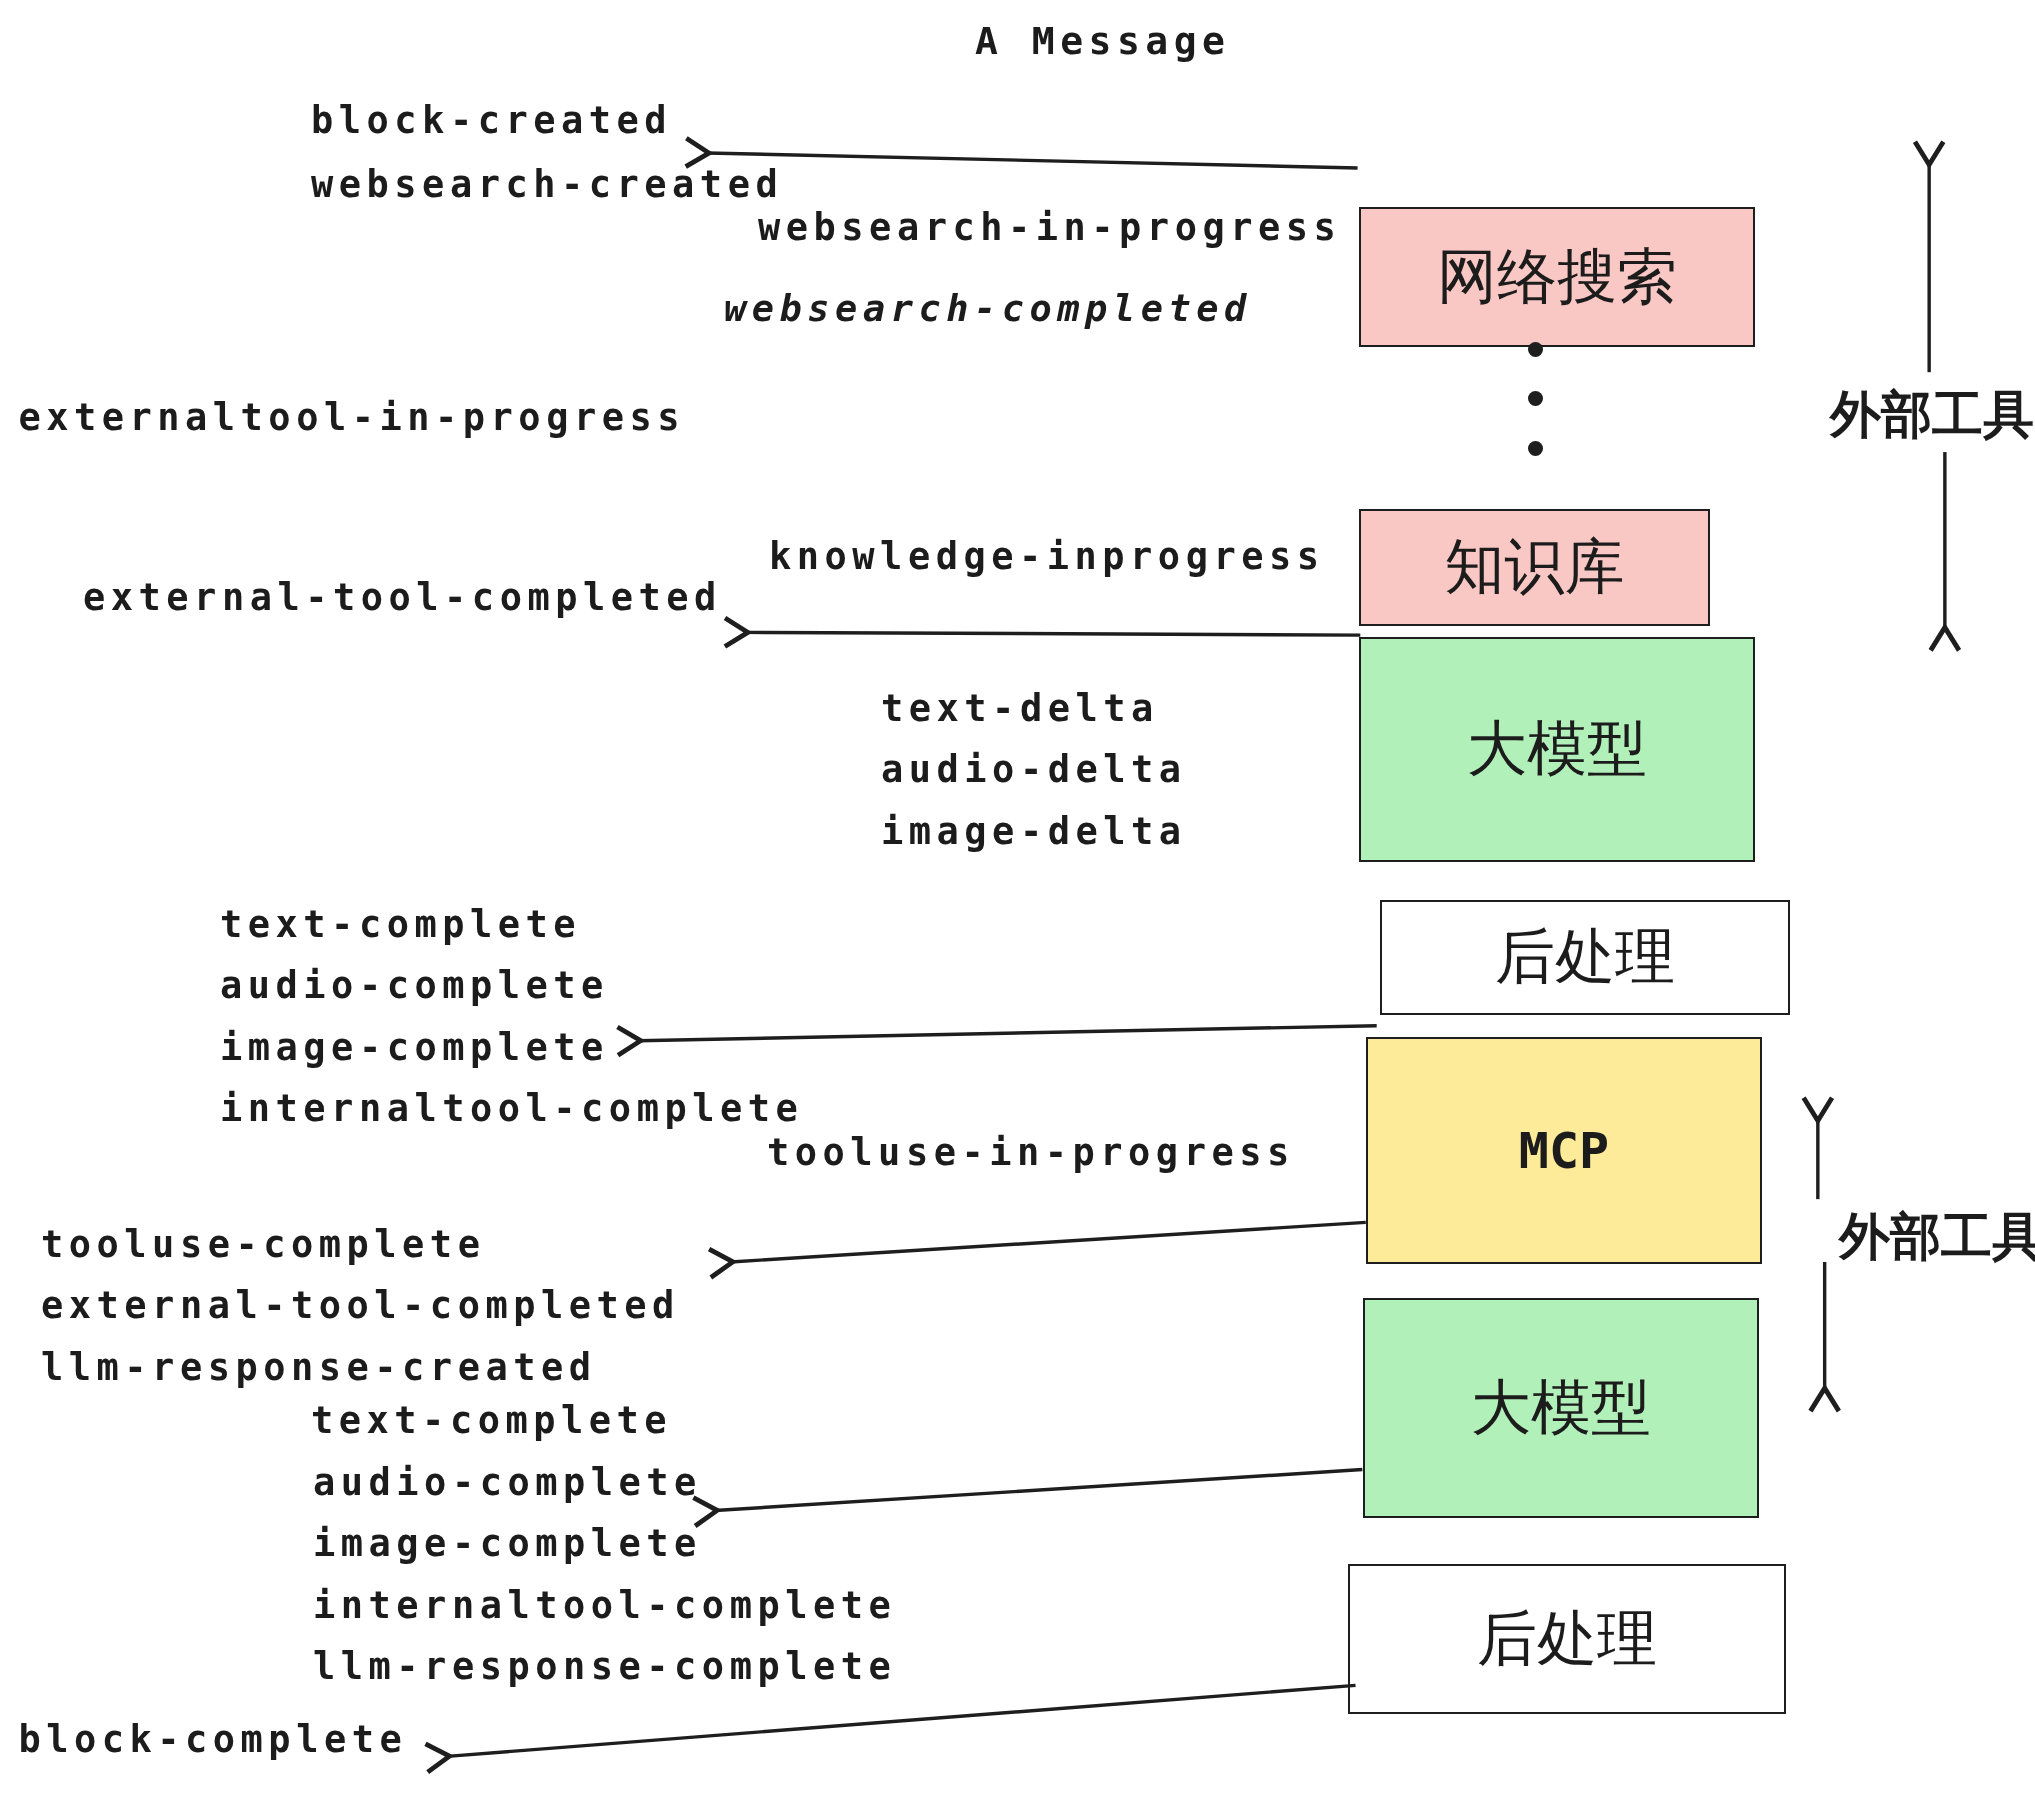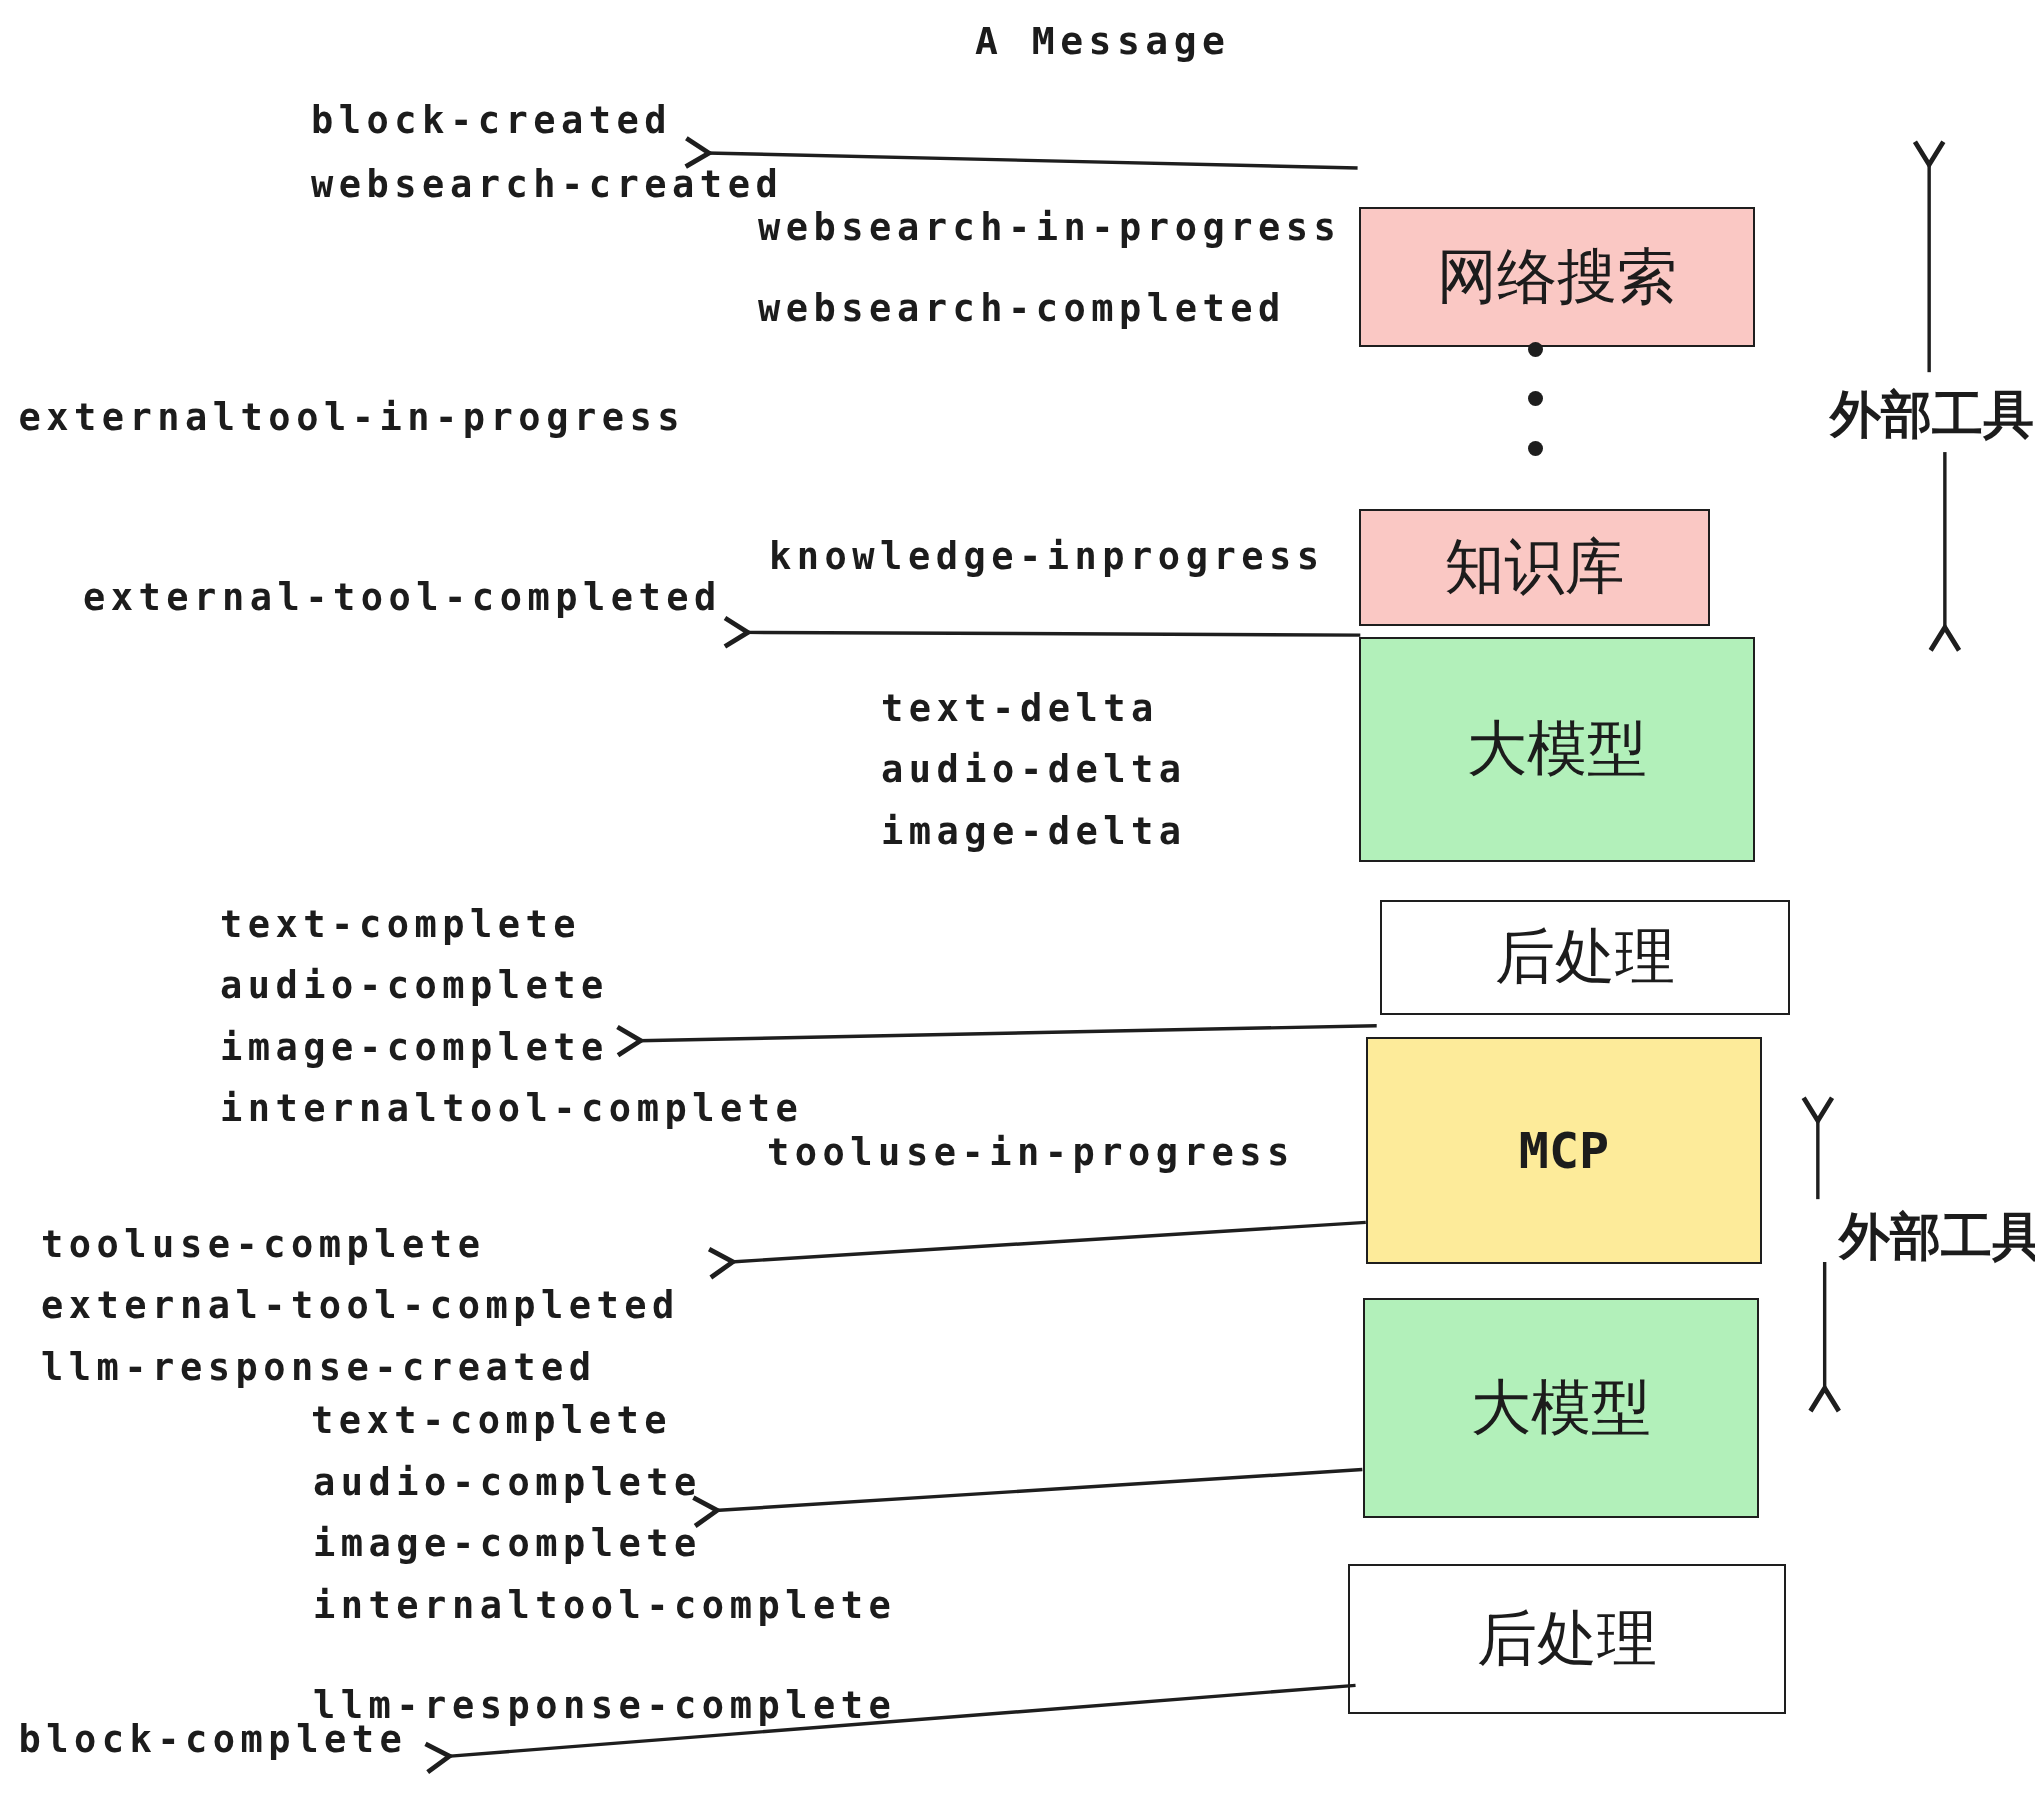--- a/index.html
+++ b/index.html
@@ -51,40 +51,40 @@
 </head>
 <body>
 
 <div class="canvas">
 
   <div class="title" style="left:975px;top:19px;">A Message</div>
 
   <div class="evt" style="left:311px;top:102px;">block-created</div>
   <div class="evt" style="left:311px;top:166px;">websearch-created</div>
   <div class="evt" style="left:758px;top:209px;">websearch-in-progress</div>
-  <div class="evt" style="left:758px;top:290px;">websearch-completed</div>
+  <div class="evt" style="left:724px;top:290px;font-style:italic;">websearch-completed</div>
   <div class="evt" style="left:18.4px;top:399px;">externaltool-in-progress</div>
   <div class="evt" style="left:83px;top:579px;">external-tool-completed</div>
   <div class="evt" style="left:769px;top:538px;">knowledge-inprogress</div>
   <div class="evt" style="left:881px;top:690px;">text-delta</div>
   <div class="evt" style="left:881px;top:751px;">audio-delta</div>
   <div class="evt" style="left:881px;top:813px;">image-delta</div>
   <div class="evt" style="left:220px;top:906px;">text-complete</div>
   <div class="evt" style="left:220px;top:967px;">audio-complete</div>
   <div class="evt" style="left:220px;top:1029px;">image-complete</div>
   <div class="evt" style="left:220px;top:1090px;">internaltool-complete</div>
   <div class="evt" style="left:41px;top:1226px;">tooluse-complete</div>
   <div class="evt" style="left:767px;top:1134px;">tooluse-in-progress</div>
   <div class="evt" style="left:41px;top:1287px;">external-tool-completed</div>
   <div class="evt" style="left:41px;top:1349px;">llm-response-created</div>
   <div class="evt" style="left:311px;top:1402px;">text-complete</div>
   <div class="evt" style="left:313px;top:1464px;">audio-complete</div>
   <div class="evt" style="left:313px;top:1525px;">image-complete</div>
   <div class="evt" style="left:313px;top:1587px;">internaltool-complete</div>
-  <div class="evt" style="left:313px;top:1648px;margin-top:39px;">llm-response-complete</div>
+  <div class="evt" style="left:313px;top:1648px;">llm-response-complete</div>
   <div class="evt" style="left:18.4px;top:1721px;">block-complete</div>
 
   <div class="box pink" style="left:1359px;top:171px;width:396px;height:140px;margin-top:36px;">
       <span>网络搜索</span>
     </div>
   <div class="box pink" style="left:1359px;top:509px;width:351px;height:117px;">
       <span>知识库</span>
     </div>
   <div class="box green" style="left:1359px;top:637px;width:396px;height:225px;">
       <span>大模型</span>

